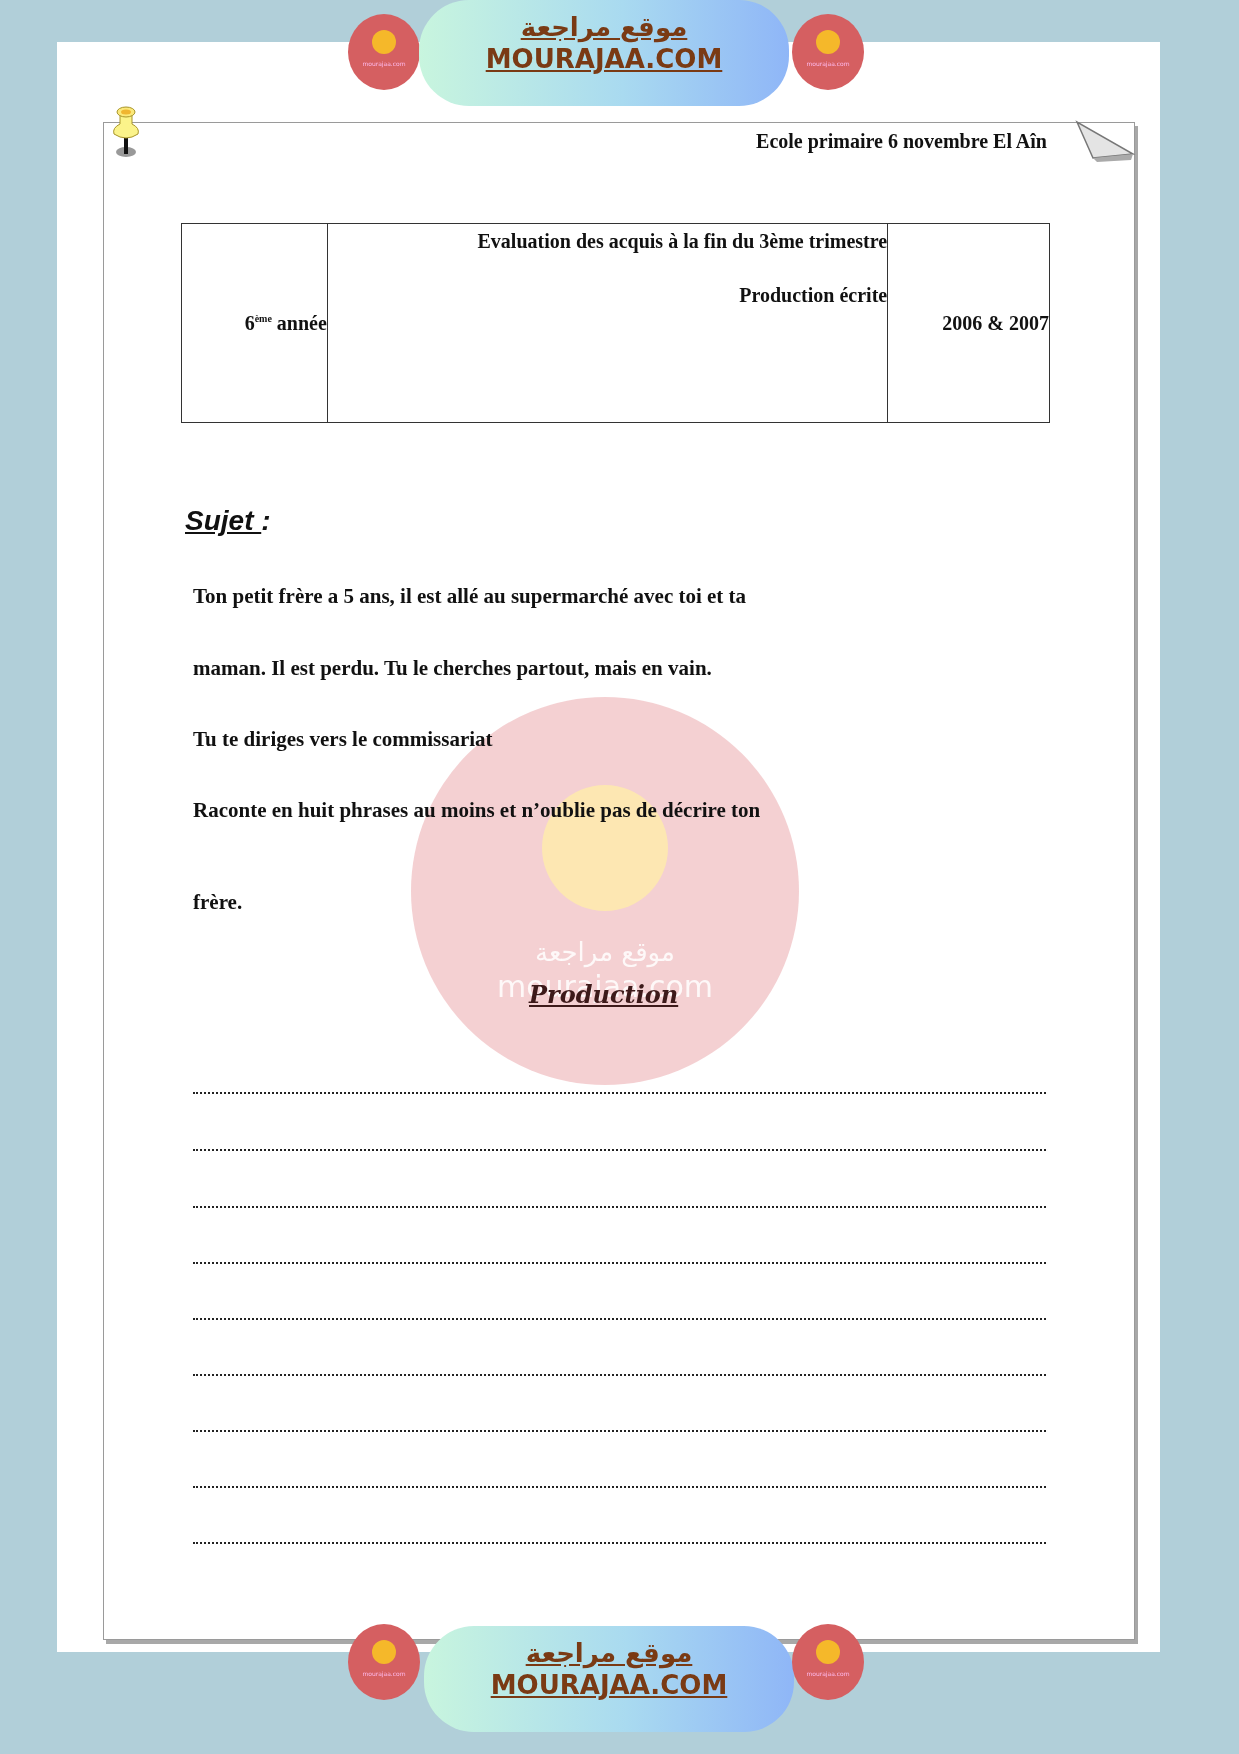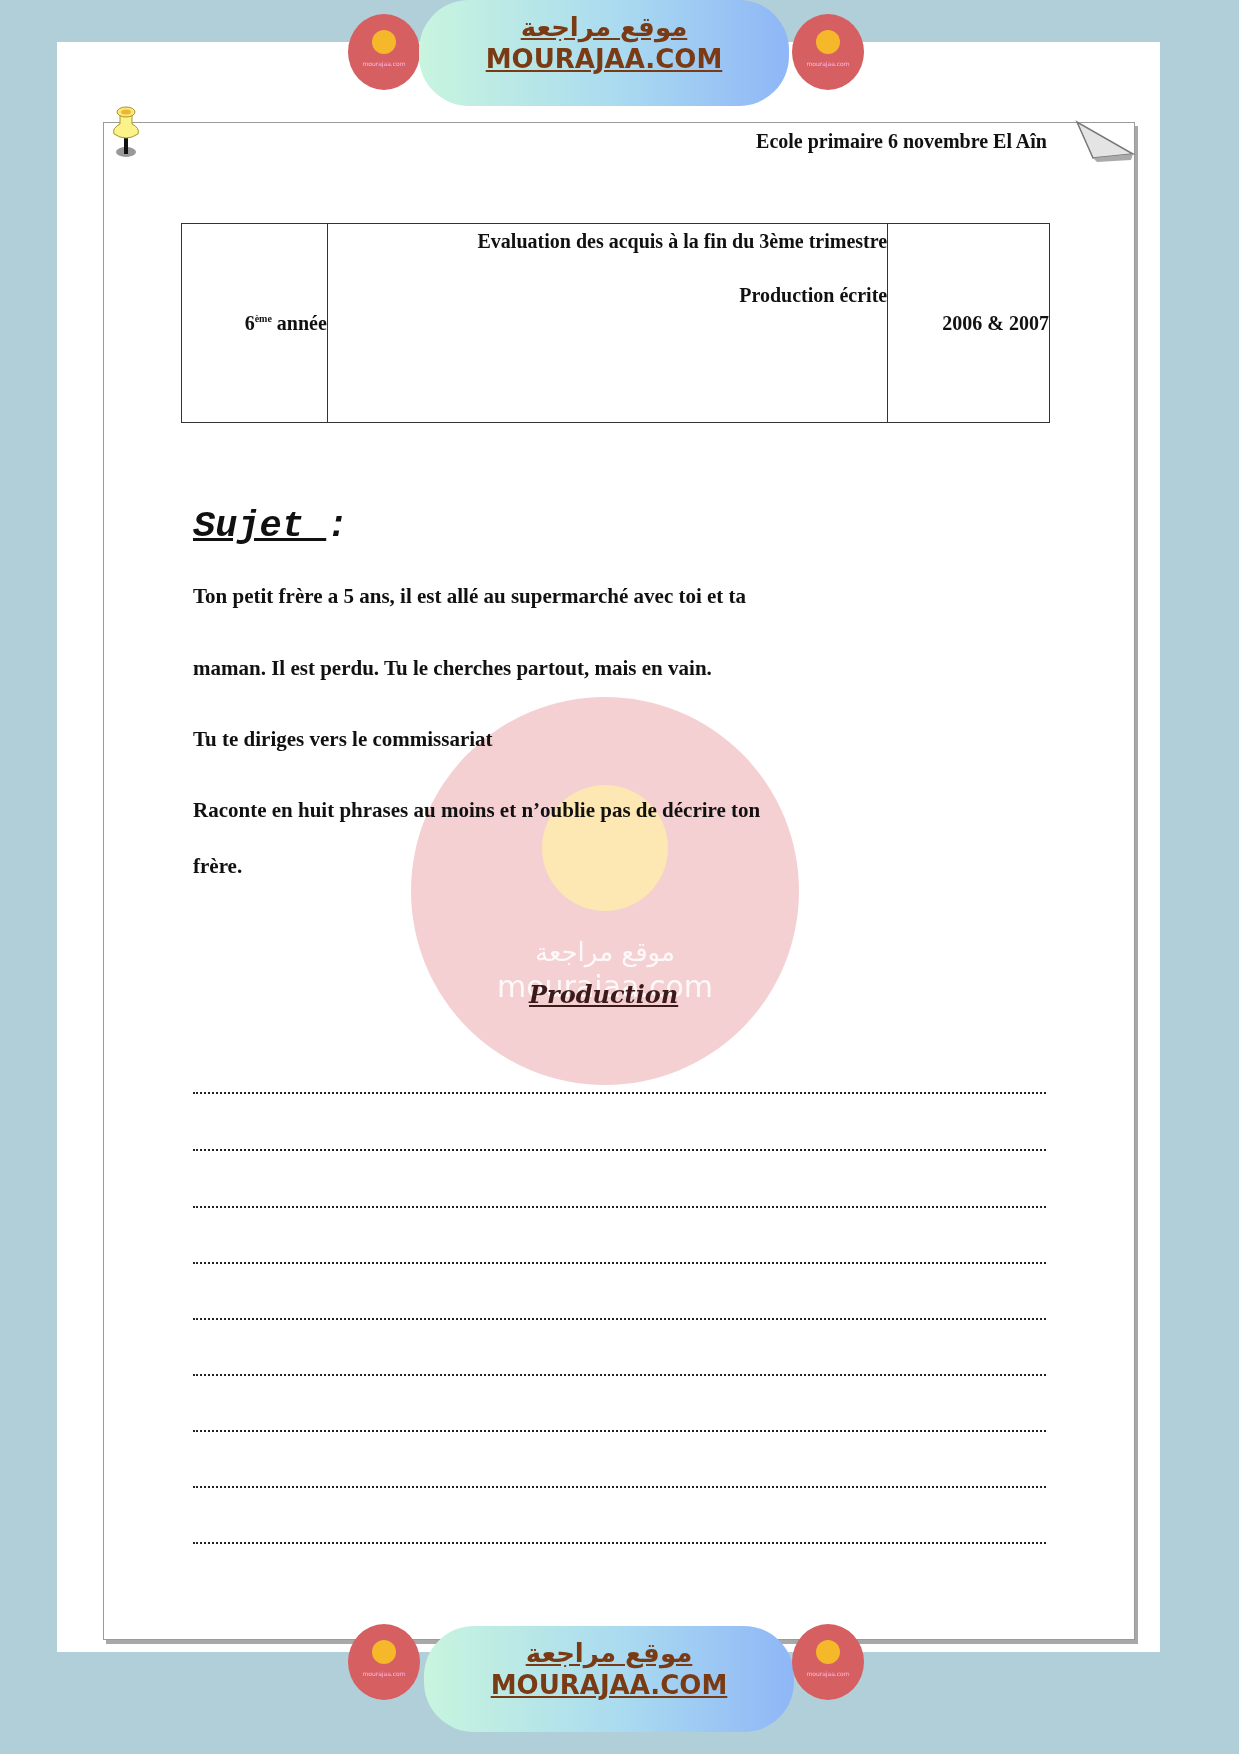--- a/index.html
+++ b/index.html
@@ -33,22 +33,22 @@
     border-collapse: collapse; font-weight: bold; font-size: 20px;
   }
   table.header td { border: 1.5px solid #333; text-align: right; vertical-align: middle; }
   .cell-level { width: 146px; height: 114px; }
   .cell-eval { width: 561px; line-height: 54px; padding-top: 0; vertical-align: top !important; }
   .cell-year { width: 162px; }
   .cell-name { text-align: left !important; padding-left: 10px; height: 86px; }
   sup { font-size: 10px; vertical-align: 8px; }
   .dots { font-weight: normal; letter-spacing: 0; }
   .sujet {
-    position: absolute; left: 193px; top: 505px;
-    font-family: Liberation Mono, monospace; font-style: italic; font-weight: bold; font-size: 37px;
+    position: absolute; left: 185px; top: 505px;
+    font-family: Liberation Sans, sans-serif; font-style: italic; font-weight: bold; font-size: 28px;
   }
   .sujet .u { text-decoration: underline; }
   .para {
     position: absolute; left: 193px; font-weight: bold; font-size: 21px; white-space: nowrap;
   }
   .watermark {
     position: absolute; left: 411px; top: 697px; width: 388px; height: 388px;
     border-radius: 50%; background: rgba(230,150,155,0.45);
   }
   .wm-inner {
@@ -149,21 +149,21 @@
 <div class="watermark">
   <div class="wm-inner"></div>
   <div class="wm-text-ar">موقع مراجعة</div>
   <div class="wm-text-en">mourajaa.com</div>
 </div>
 
 <div class="para" style="top:584px;">Ton petit frère a 5 ans, il est allé au supermarché avec toi et ta</div>
 <div class="para" style="top:656px;text-align:center;">maman. Il est perdu. Tu le cherches partout, mais en vain.</div>
 <div class="para" style="top:727px;"> Tu te diriges vers le commissariat</div>
 <div class="para" style="top:798px;"> Raconte en huit phrases au moins et n’oublie pas de décrire ton</div>
-<div class="para" style="top:854px;">frère.</div>
+<div class="para" style="top:890px;">frère.</div>
 
 <div class="production">Production</div>
 
 <div class="line" style="top:1092px;"></div>
 <div class="line" style="top:1149px;"></div>
 <div class="line" style="top:1206px;"></div>
 <div class="line" style="top:1262px;"></div>
 <div class="line" style="top:1318px;"></div>
 <div class="line" style="top:1374px;"></div>
 <div class="line" style="top:1430px;"></div>

